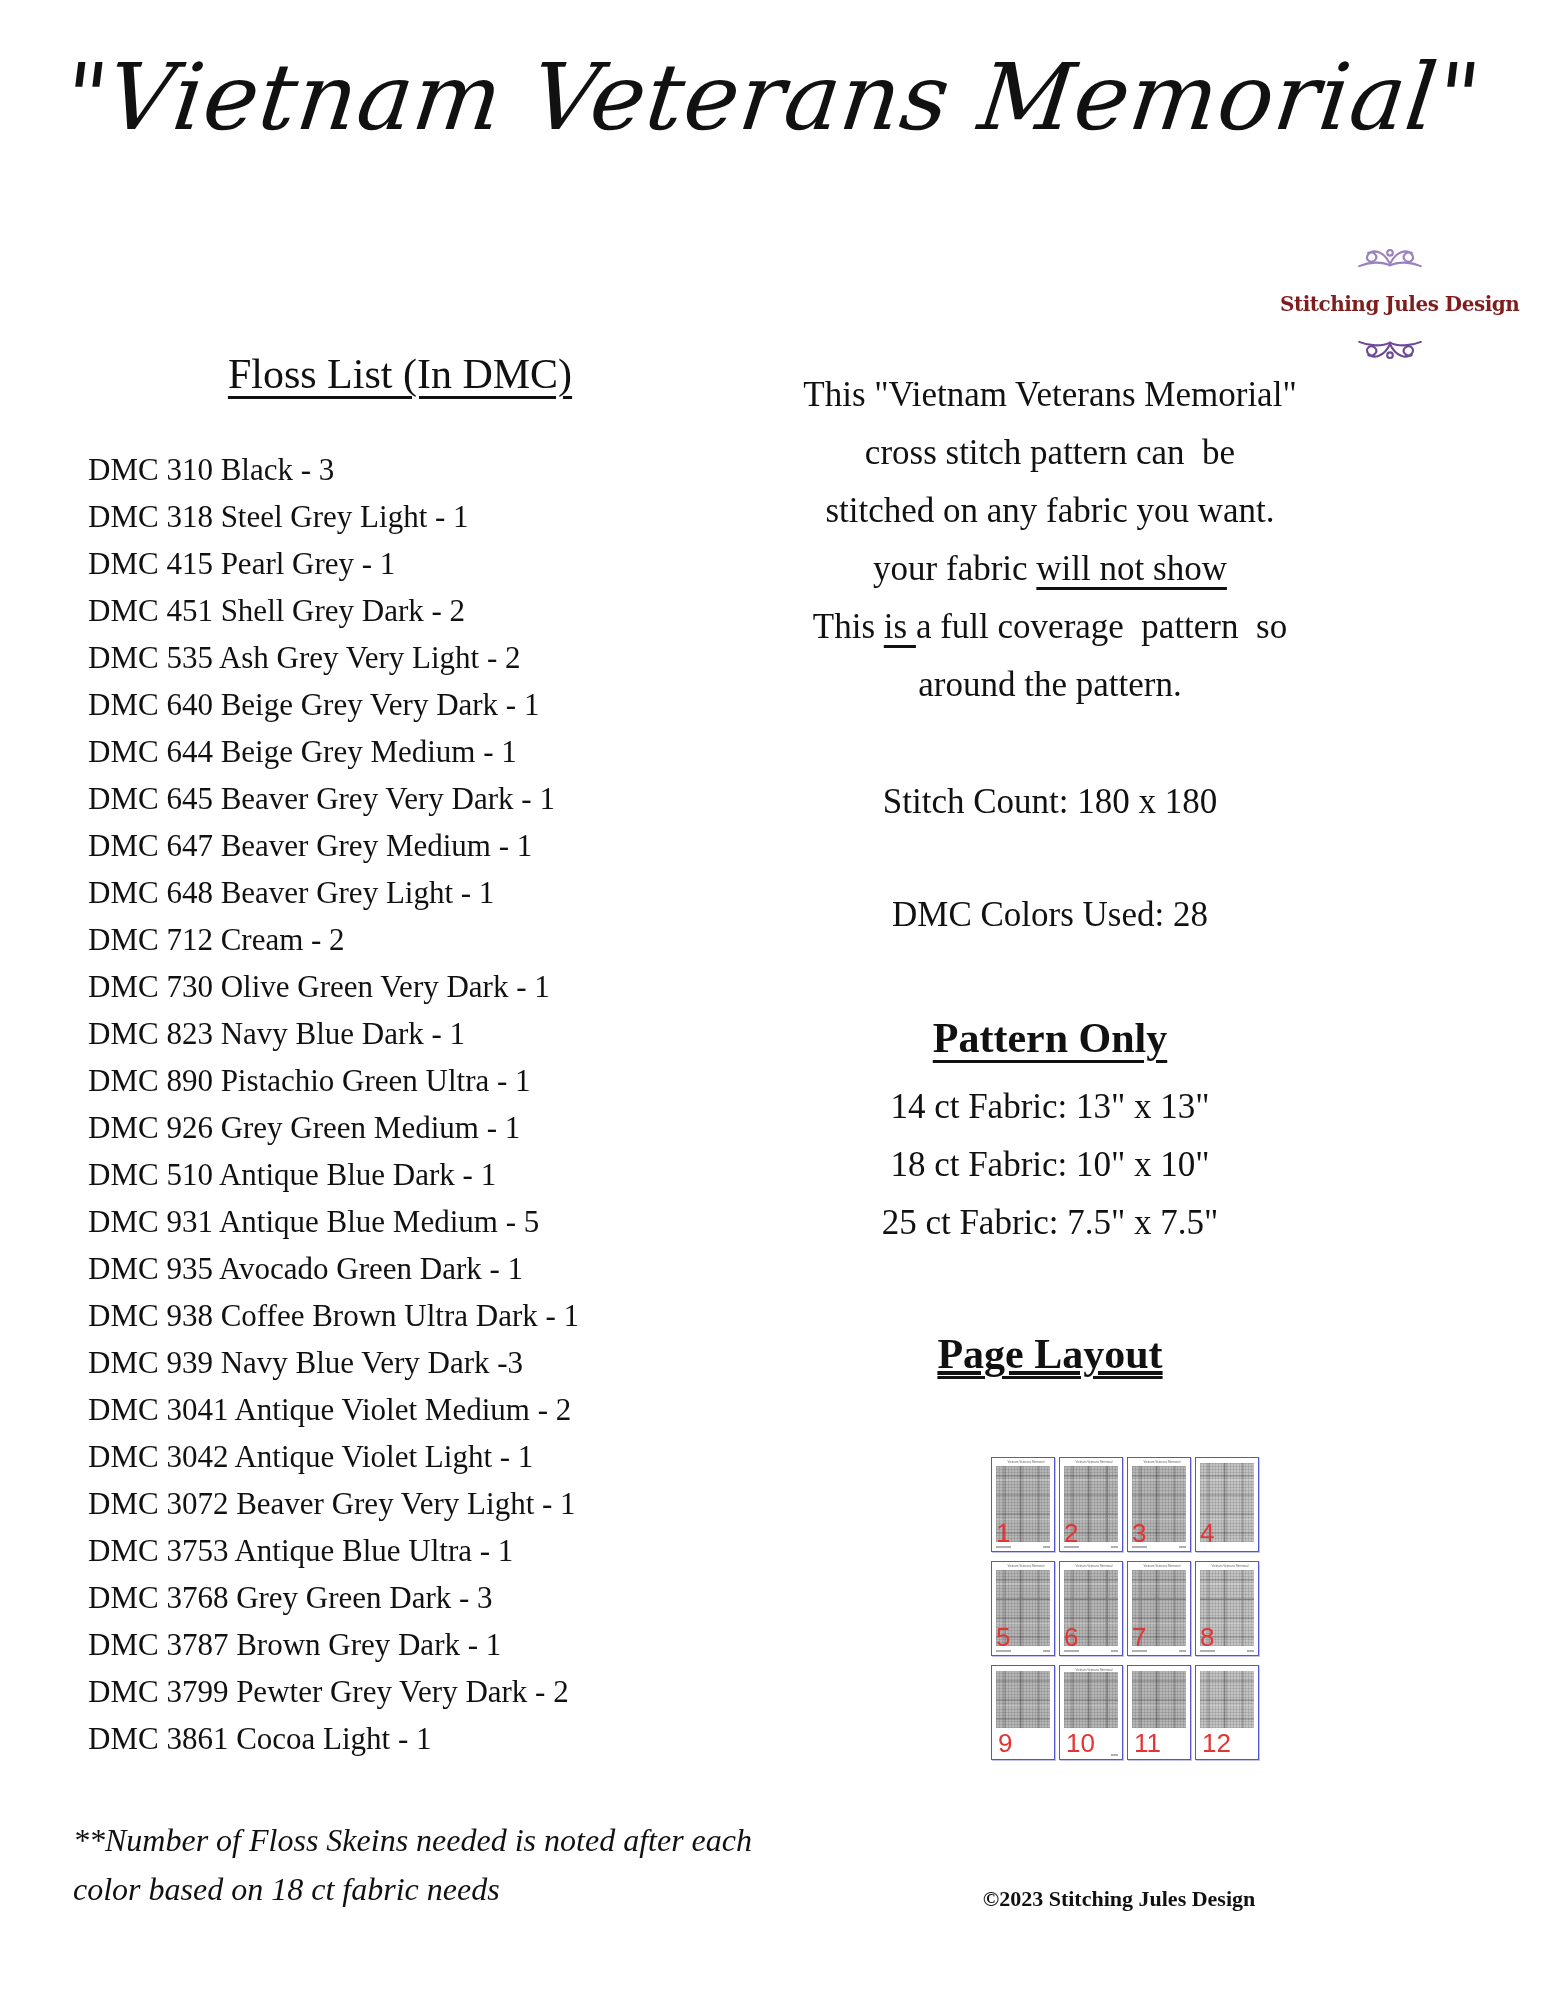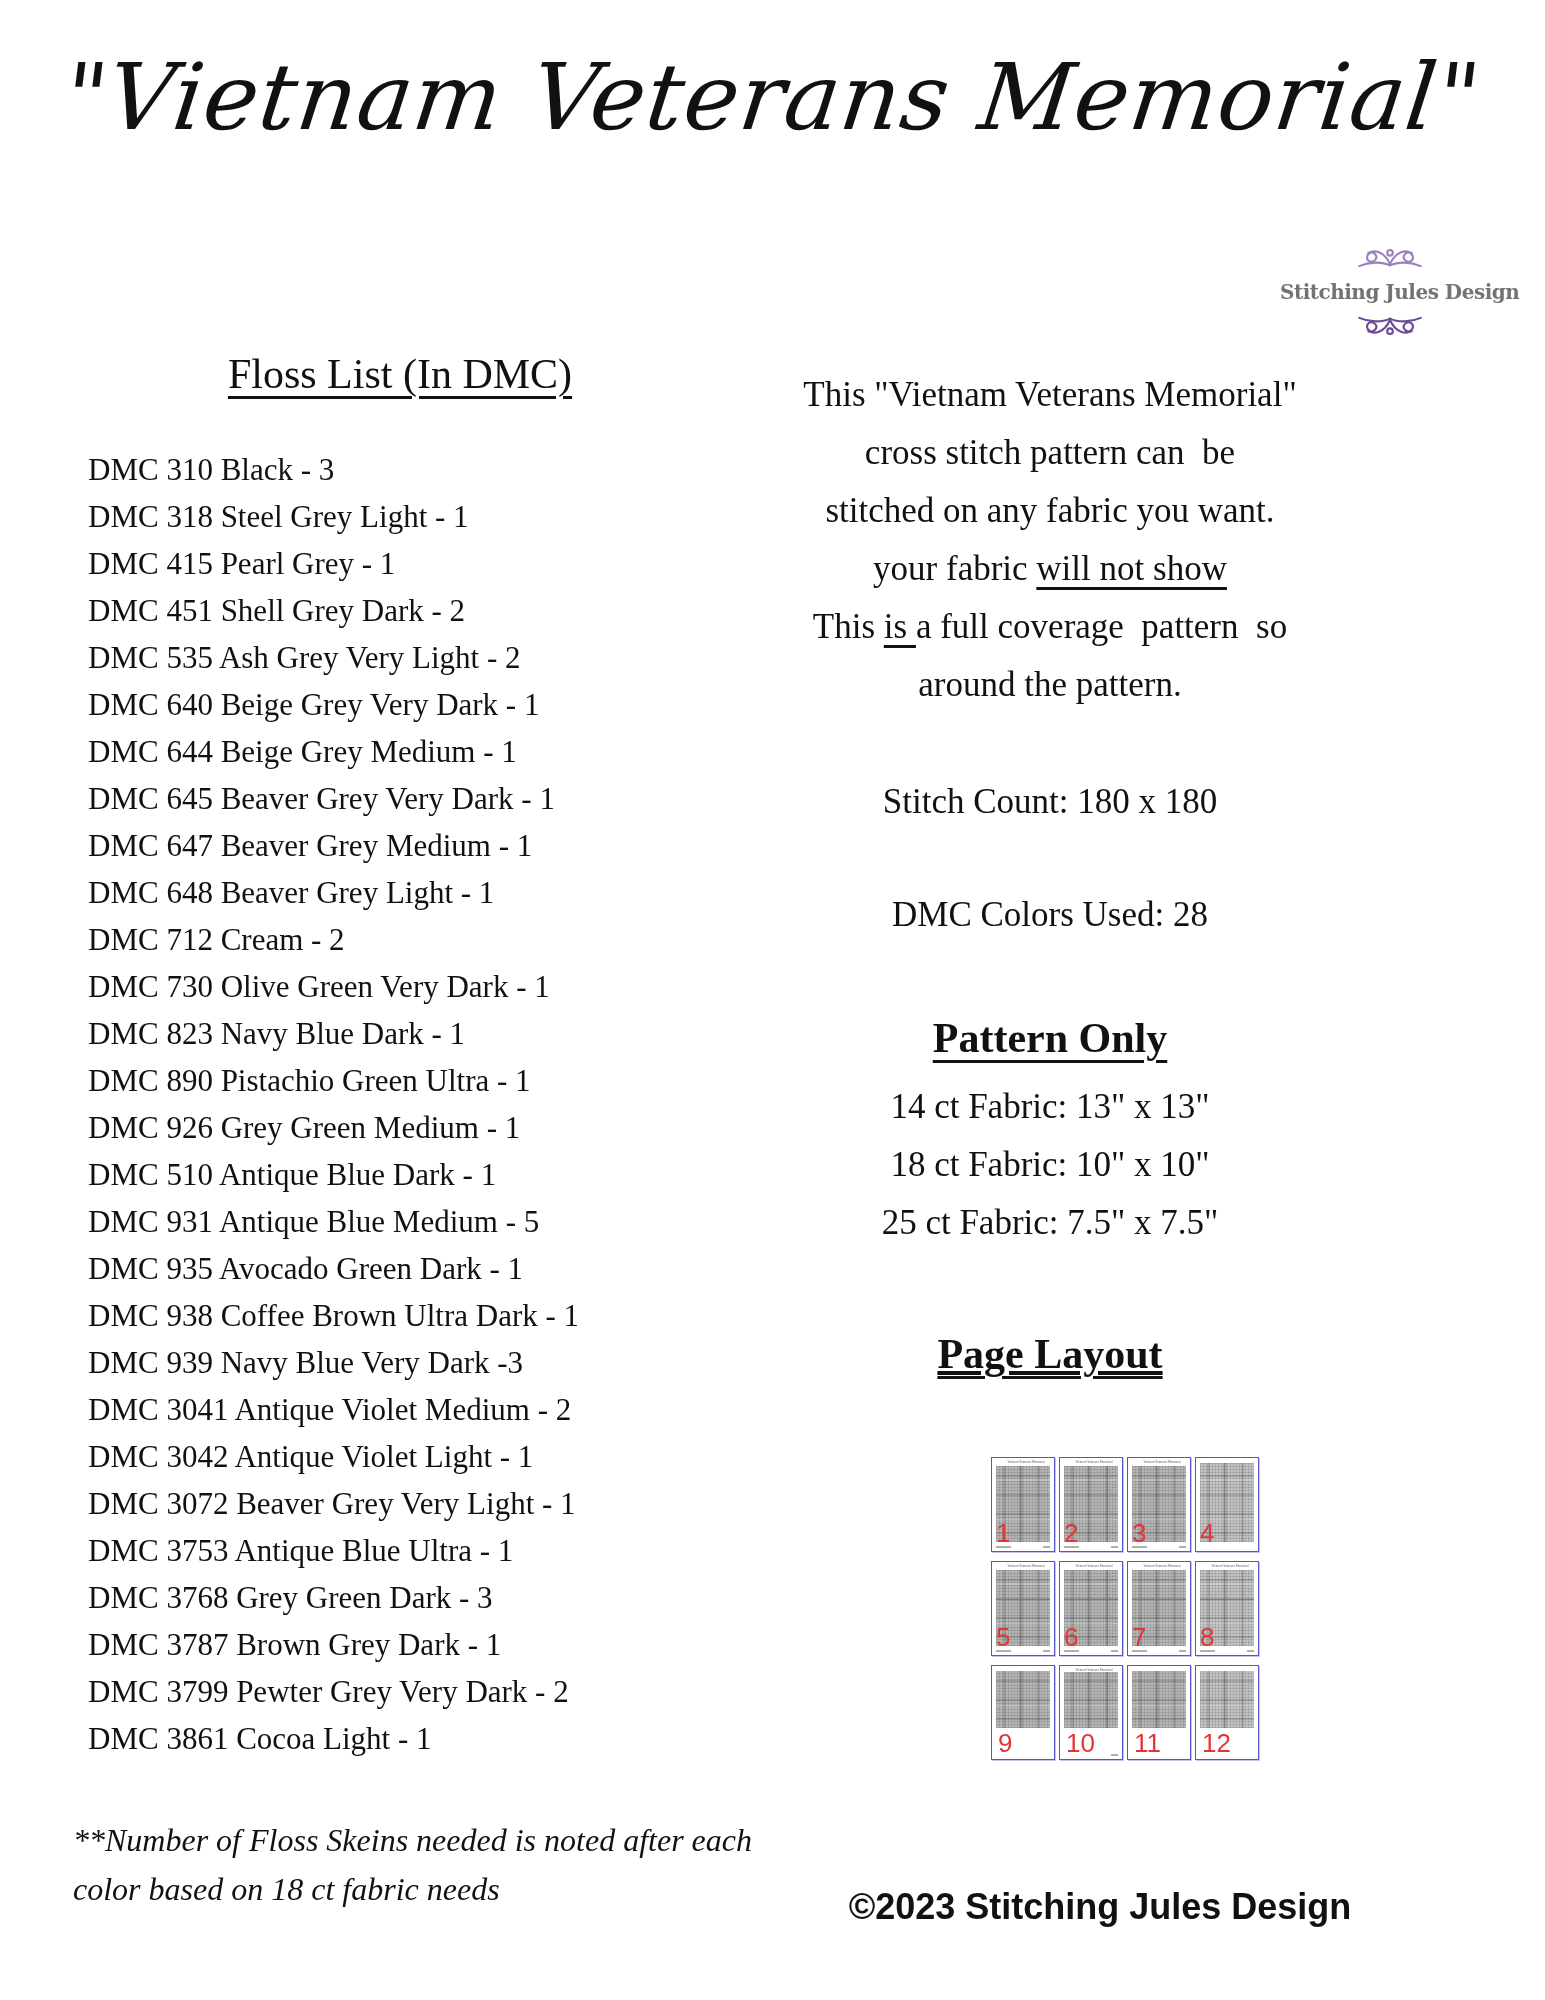--- a/index.html
+++ b/index.html
@@ -8,21 +8,21 @@
 
   
   .title{position:absolute;top:44px;left:0;right:0;text-align:center;
          font-family:"DejaVu Serif",serif;font-style:italic;font-size:92px;
          letter-spacing:1px;transform:skewX(-7deg);white-space:nowrap;}
 
   
   .logo{position:absolute;left:1280px;top:240px;width:220px;text-align:center;}
   .logo .fl{display:block;margin:0 auto;}
   .logo-text{font-family:"DejaVu Serif",serif;font-weight:bold;font-size:20px;
-             letter-spacing:-0.5px;color:#737373;white-space:nowrap;margin:6px 0;}
+             letter-spacing:-0.5px;color:#7f1d1d;white-space:nowrap;margin:18px 0;}
 
   
   .floss-heading{position:absolute;left:75px;top:350px;width:650px;text-align:center;
                  font-size:42px;font-weight:normal;
                  text-decoration:underline;text-decoration-thickness:3px;text-underline-offset:8px;}
   .floss-items{position:absolute;left:88px;top:446px;font-size:31px;line-height:47px;}
   .floss-item{white-space:pre;}
   .footnote{position:absolute;left:73px;top:1816px;width:680px;
             font-style:italic;font-size:32px;line-height:49px;}
 
@@ -66,22 +66,22 @@
   .cv{position:absolute;top:0;bottom:0;left:79%;width:1.5px;background:rgba(205,80,80,.8);}
   .ch{position:absolute;left:0;right:0;top:38%;height:1.5px;background:rgba(205,80,80,.8);}
   .thumb-num{position:absolute;left:4px;bottom:5px;color:#e43535;
              font-family:"Liberation Sans",sans-serif;font-size:26px;line-height:1;}
   .thumb.short .thumb-num{bottom:3px;left:6px;}
   .fm{position:absolute;bottom:3px;height:2px;background:#b0b0b0;}
   .fm-l{left:4px;width:15px;}
   .fm-r{right:4px;width:7px;}
 
   
-  .copyright{position:absolute;left:800px;width:600px;top:1886px;text-align:center;
-             font-family:Liberation Sans, sans-serif;font-weight:bold;font-size:36px;}
+  .copyright{position:absolute;left:819px;width:600px;top:1886px;text-align:center;
+             font-family:Liberation Serif, serif;font-weight:bold;font-size:22px;}
 </style>
 </head>
 <body>
 
 <div class="page">
 
   <div class="title">"Vietnam Veterans Memorial"</div>
 
   <div class="logo">
     <svg class="fl" width="84" height="34" viewBox="0 0 120 40">

